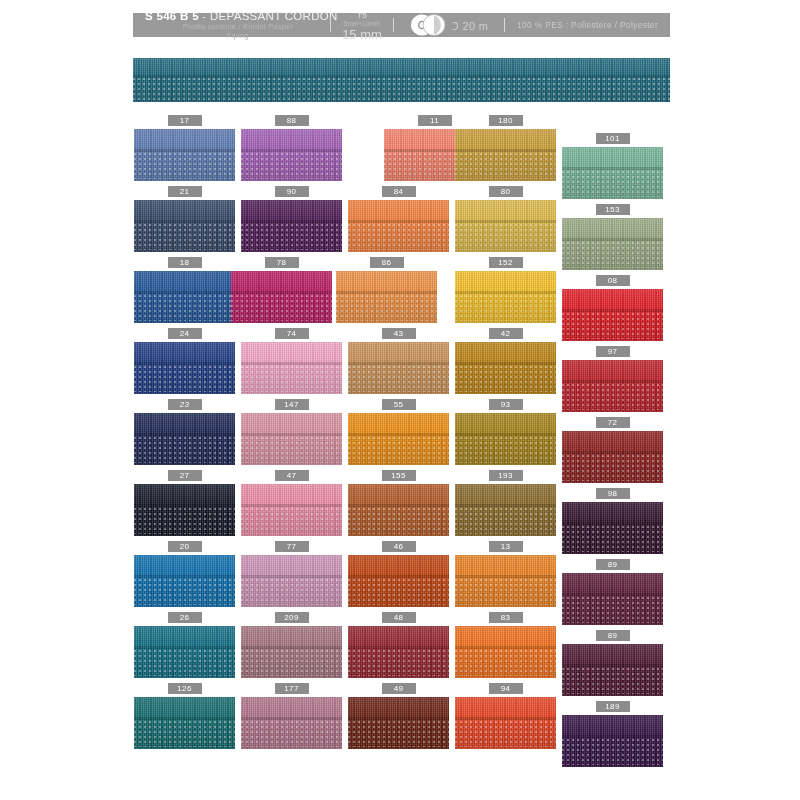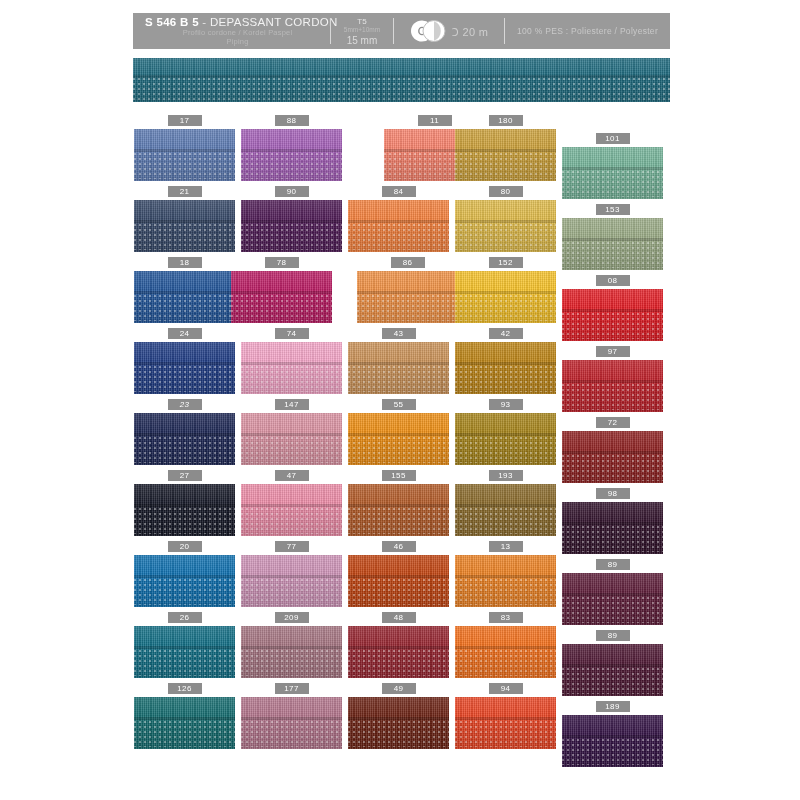--- a/index.html
+++ b/index.html
@@ -7,21 +7,21 @@
     width:800px;height:800px;
     background:#ffffff;
     font-family:"Liberation Sans", sans-serif;
     overflow:hidden;
   }
   .page{position:relative;width:800px;height:800px;}
 
   
   .header{
     position:absolute;left:133px;top:13px;
-    width:537px;height:36px;
+    width:537px;height:24px;
     background:#9a9a9a;
     display:flex;align-items:stretch;
   }
   .hdr-cell{display:flex;flex-direction:column;justify-content:center;align-items:center;}
   .hdr-sep{width:1px;background:#d8d8d8;margin:5px 0;flex:none;}
 
   .hdr-title-cell{width:185px;padding-left:12px;align-items:flex-start;}
   .hdr-title{
     font-size:11.5px;letter-spacing:.3px;white-space:nowrap;
     color:#f2f2f2;line-height:12px;
@@ -30,21 +30,21 @@
   .hdr-title .dash{color:#e8e8e8;font-weight:normal;}
   .hdr-sub{
     font-size:7.5px;color:#b8b8b8;line-height:9px;
     text-align:center;width:100%;padding-right:14px;
     letter-spacing:.2px;white-space:nowrap;
   }
 
   .hdr-size-cell{width:62px;}
   .hdr-size-top{font-size:8px;color:#e4e4e4;line-height:9px;}
   .hdr-size-mid{font-size:6.5px;color:#bdbdbd;line-height:8px;}
-  .hdr-size-bot{font-size:10px;color:#dcdcdc;line-height:11px;margin-top:1px;}
+  .hdr-size-bot{font-size:13px;color:#dcdcdc;line-height:11px;margin-top:1px;}
 
   .hdr-spool-cell{width:110px;flex-direction:row;gap:4px;}
   .spool-svg{display:block;}
   .hdr-spool-text{font-size:11px;color:#cfcfcf;letter-spacing:.3px;}
 
   .hdr-comp-cell{flex:1;}
   .hdr-comp{font-size:8.5px;color:#c9c9c9;letter-spacing:.3px;white-space:nowrap;}
 
   
   .main-ribbon{
@@ -240,21 +240,21 @@
       </div>
       <div class="cell" style="left: 231px; top: 257px;">
         <div class="sw-label">78</div>
         <div class="sw-chip" style="background: rgb(186, 26, 98);">
           <div class="tex tex-weave"></div>
           <div class="tex-cord"></div>
           <div class="tex-dots"></div>
           <div class="tex tex-shade"></div>
         </div>
       </div>
-      <div class="cell" style="left: 357px; top: 257px;">
+      <div class="cell" style="left: 336px; top: 257px;">
         <div class="sw-label">86</div>
         <div class="sw-chip" style="background: rgb(241, 145, 67);">
           <div class="tex tex-weave"></div>
           <div class="tex-cord"></div>
           <div class="tex-dots"></div>
           <div class="tex tex-shade"></div>
         </div>
       </div>
       <div class="cell" style="left: 455px; top: 257px;">
         <div class="sw-label">152</div>

